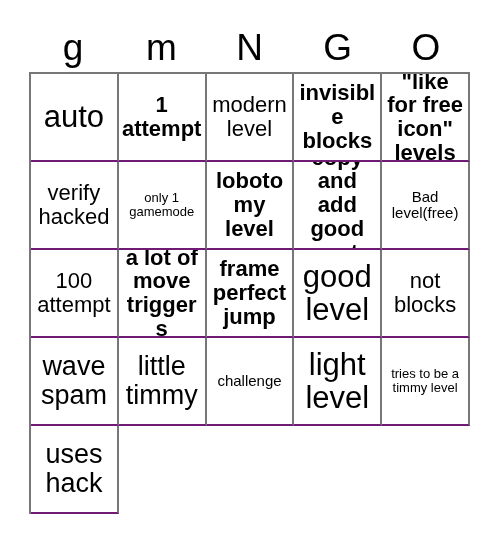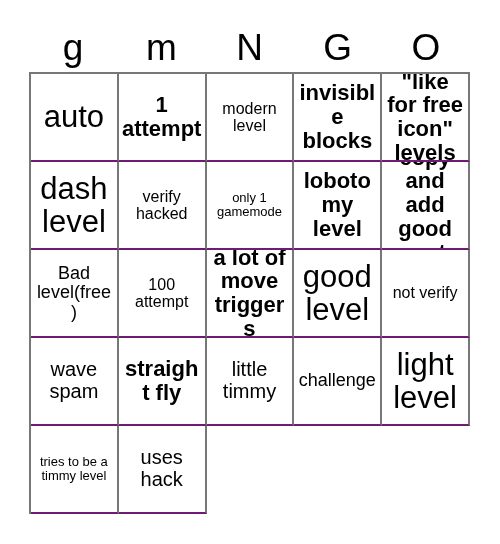--- a/index.html
+++ b/index.html
@@ -75,24 +75,24 @@
   .cell-text {
     display: block;
     width: 100%;
     line-height: 1.08;
     word-wrap: break-word;
     color: #000;
   }
 
   
   .fs-xxl .cell-text { font-size: 31px; }
-  .fs-xl  .cell-text { font-size: 20px; }
-  .fs-l   .cell-text { font-size: 16px; }
+  .fs-xl  .cell-text { font-size: 27px; }
+  .fs-l   .cell-text { font-size: 22px; }
   .fs-m   .cell-text { font-size: 22px; font-weight: bold; }
-  .fs-s   .cell-text { font-size: 18px; }
+  .fs-s   .cell-text { font-size: 15px; }
   .fs-xs  .cell-text { font-size: 13px; }
 </style>
 </head>
 <body>
 
 <div id="bingo-card">
 
   <div id="header-row">
       <div class="header-letter">g</div>
       <div class="header-letter">m</div>
@@ -110,23 +110,20 @@
       </div>
       <div class="cell fs-l">
         <span class="cell-text">modern level</span>
       </div>
       <div class="cell fs-m">
         <span class="cell-text">invisible blocks</span>
       </div>
       <div class="cell fs-m">
         <span class="cell-text">"like for free icon" levels</span>
       </div>
-      <div class="cell fs-xxl">
-        <span class="cell-text">dash level</span>
-      </div>
       <div class="cell fs-l">
         <span class="cell-text">verify hacked</span>
       </div>
       <div class="cell fs-xs">
         <span class="cell-text">only 1 gamemode</span>
       </div>
       <div class="cell fs-m">
         <span class="cell-text">lobotomy level</span>
       </div>
       <div class="cell fs-m">
@@ -134,31 +131,31 @@
       </div>
       <div class="cell fs-s">
         <span class="cell-text">Bad level(free)</span>
       </div>
       <div class="cell fs-l">
         <span class="cell-text">100 attempt</span>
       </div>
       <div class="cell fs-m">
         <span class="cell-text">a lot of move triggers</span>
       </div>
+      <div class="cell fs-m">
+        <span class="cell-text">frame perfect jump</span>
+      </div>
       <div class="cell fs-xxl">
         <span class="cell-text">good level</span>
       </div>
       <div class="cell fs-l">
-        <span class="cell-text">not verify</span>
+        <span class="cell-text">not blocks</span>
       </div>
       <div class="cell fs-xl">
         <span class="cell-text">wave spam</span>
-      </div>
-      <div class="cell fs-m">
-        <span class="cell-text">straight fly</span>
       </div>
       <div class="cell fs-xl">
         <span class="cell-text">little timmy</span>
       </div>
       <div class="cell fs-s">
         <span class="cell-text">challenge</span>
       </div>
       <div class="cell fs-xxl">
         <span class="cell-text">light level</span>
       </div>

